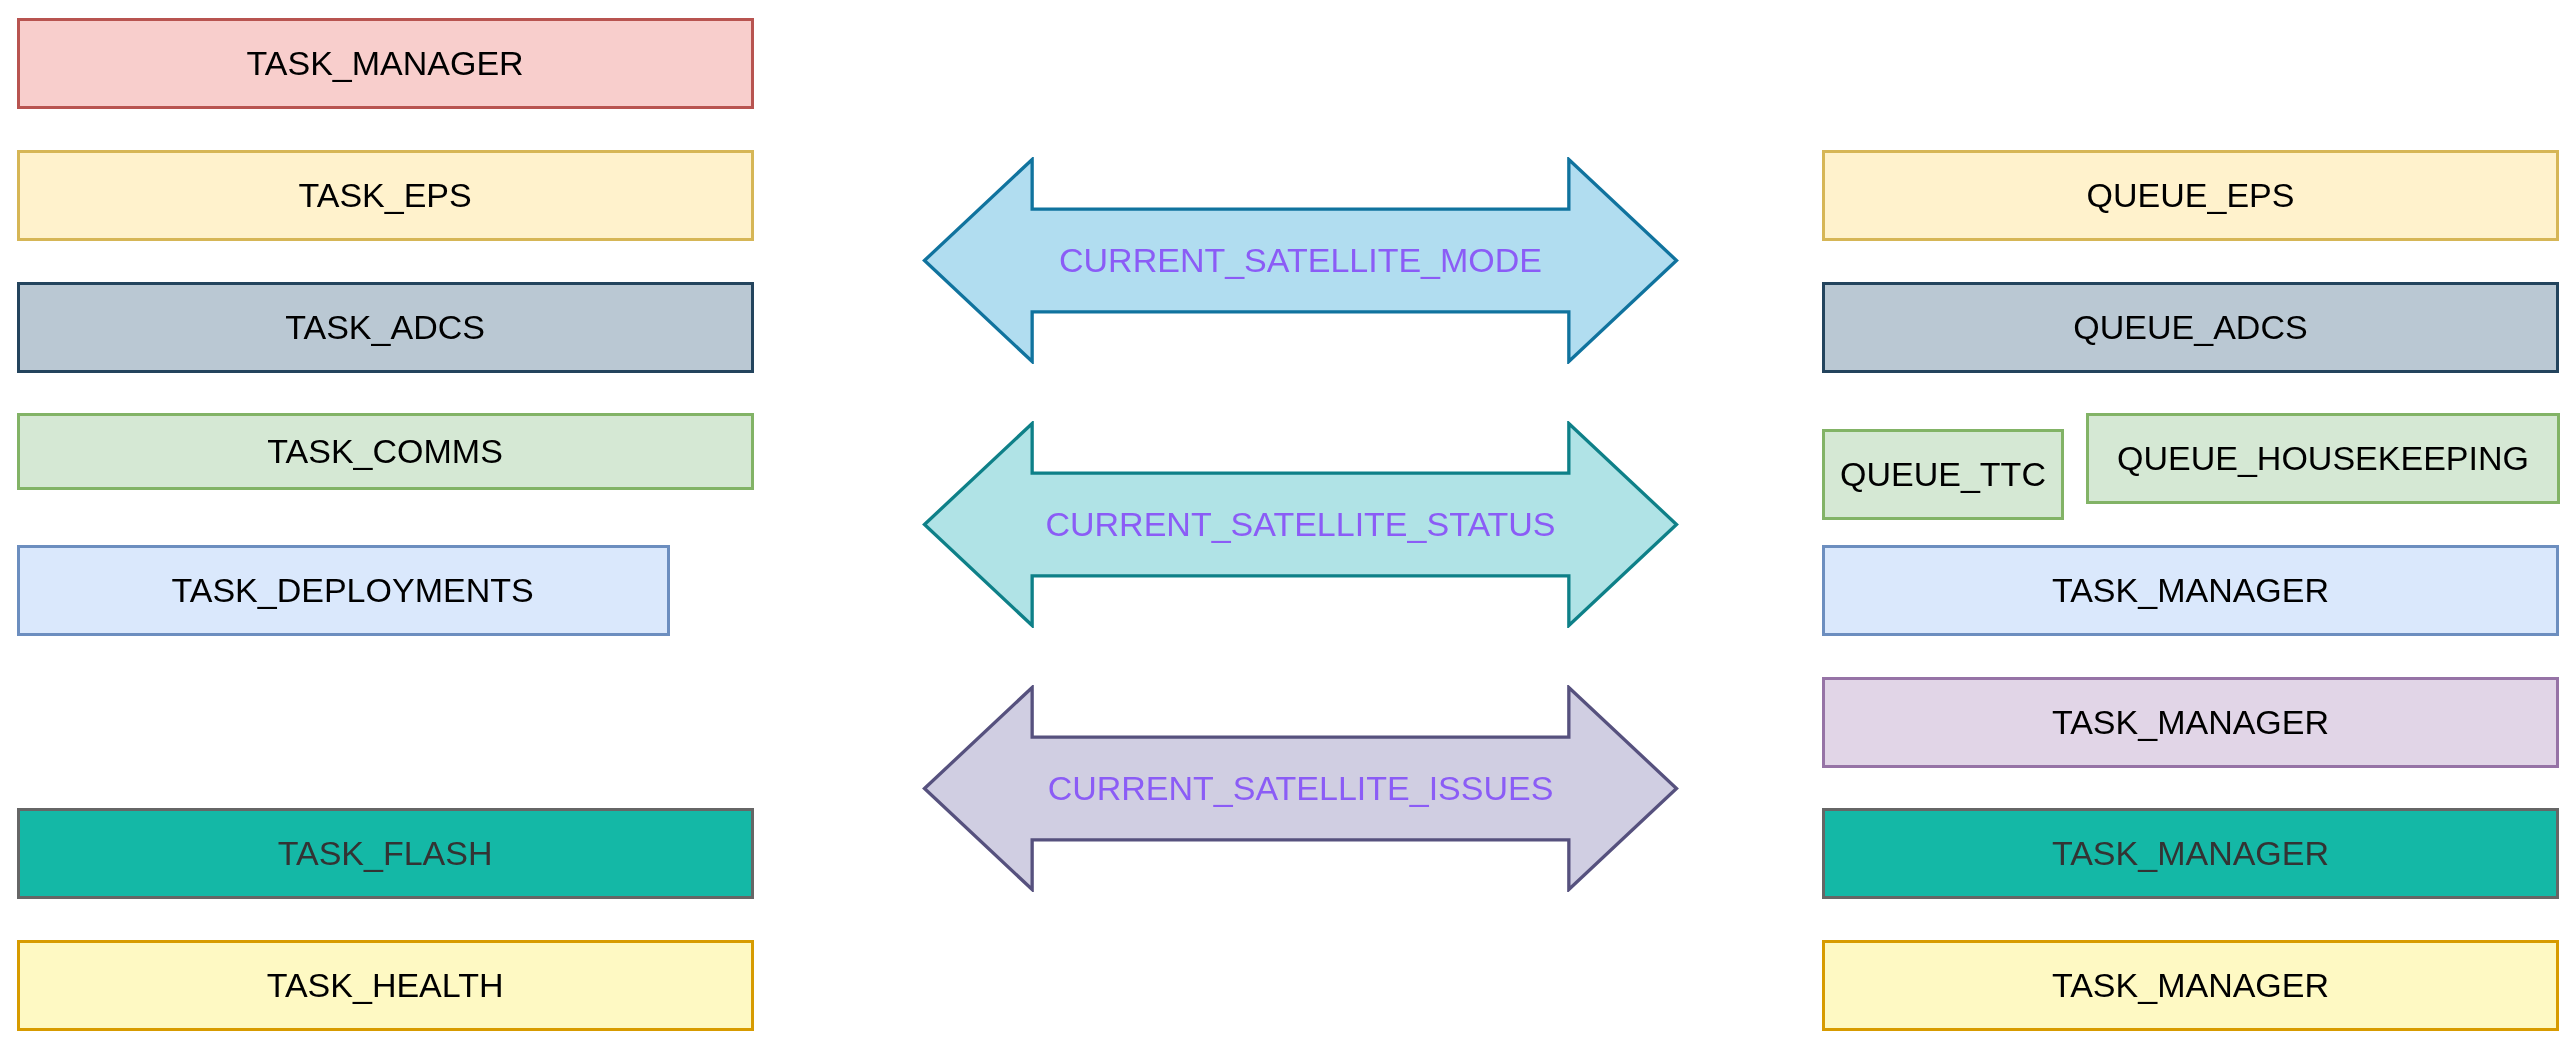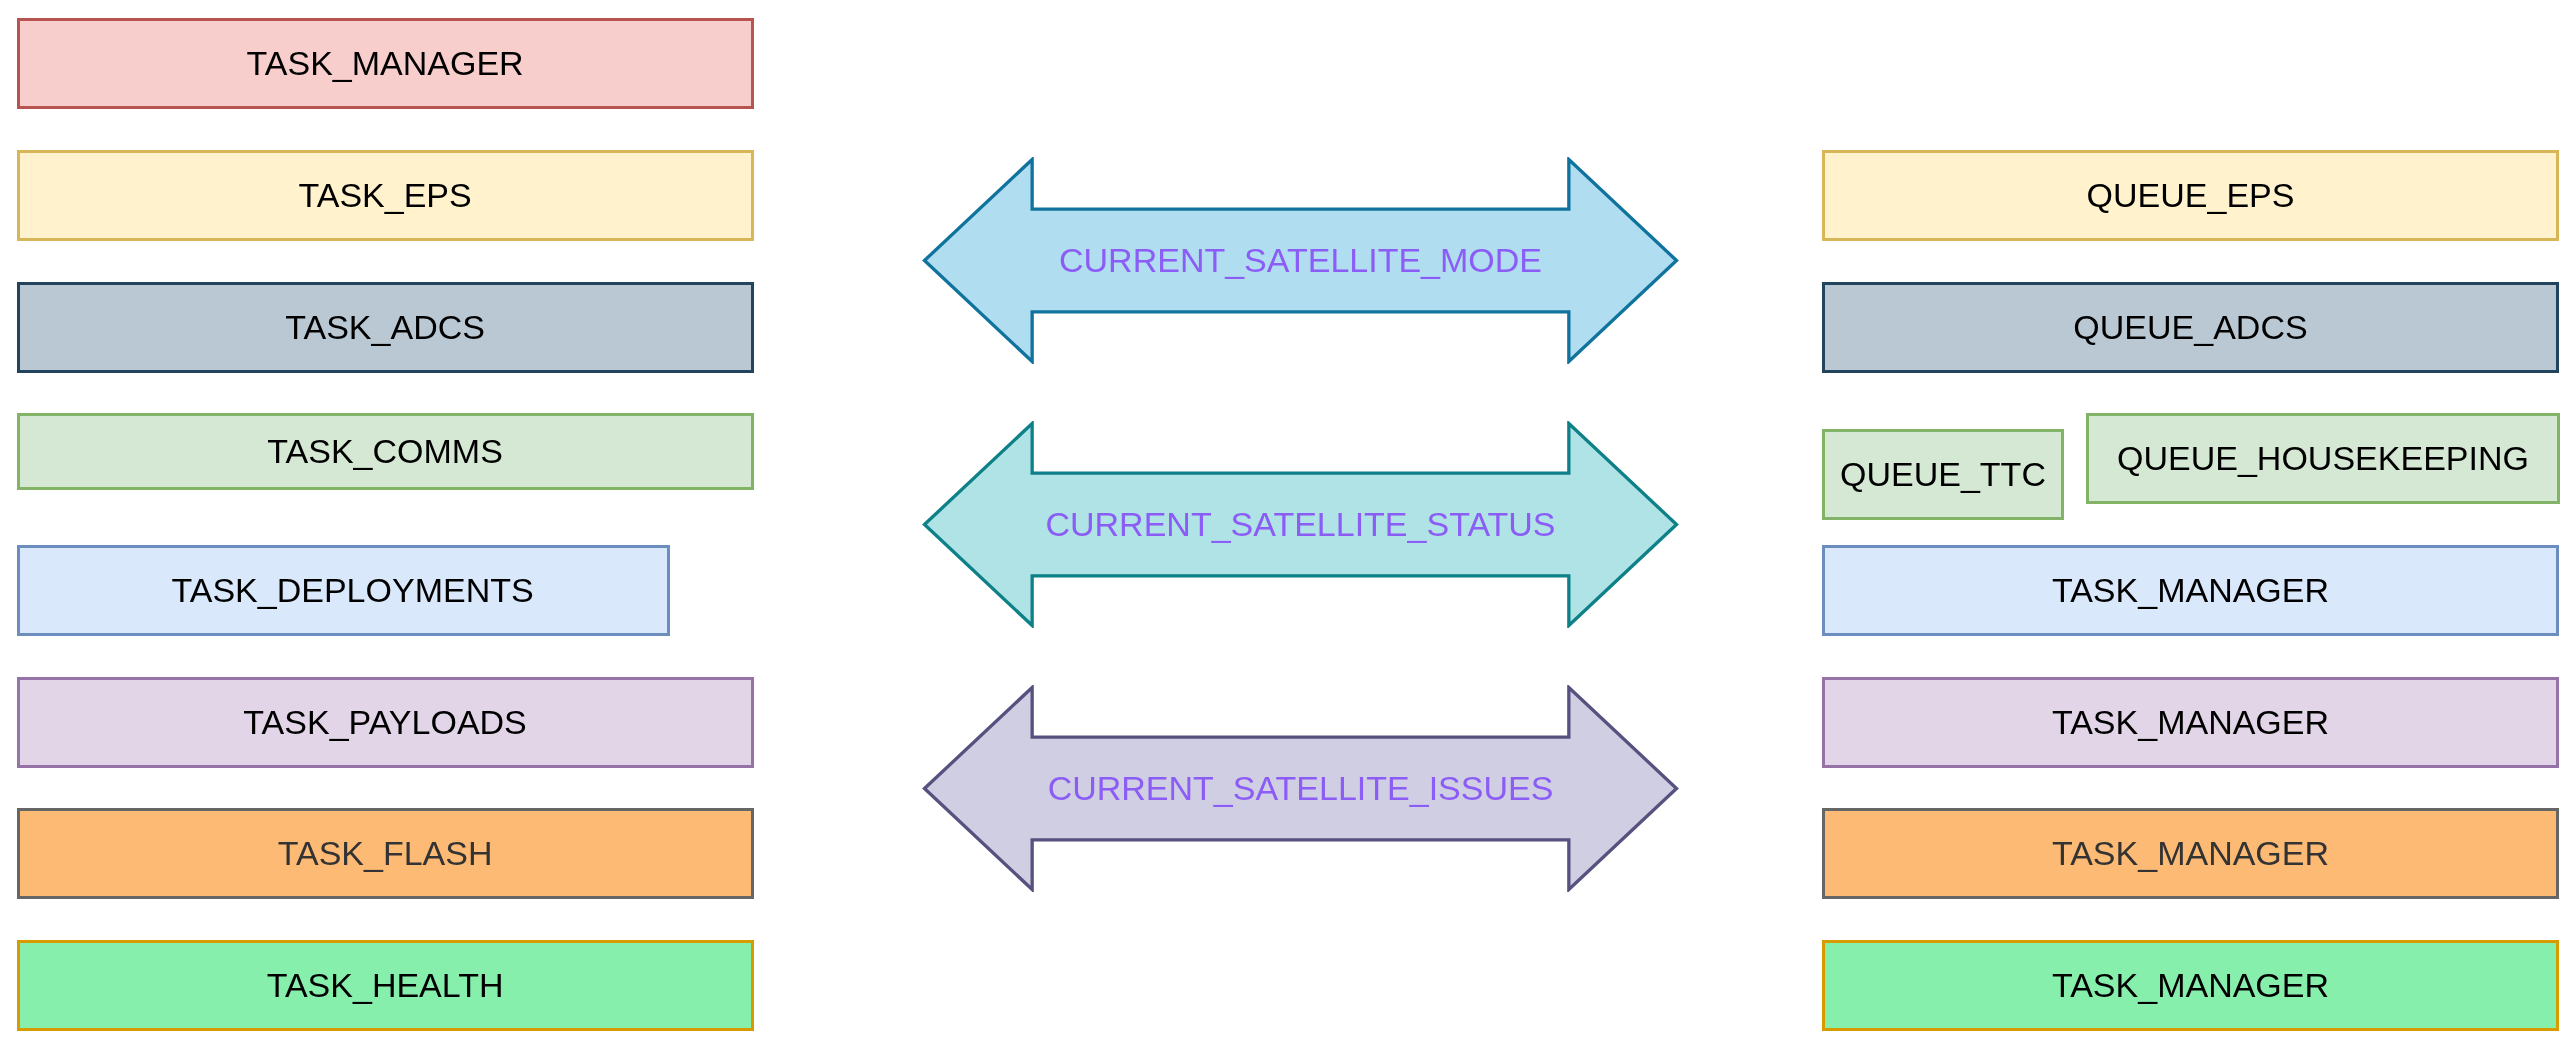--- a/index.html
+++ b/index.html
@@ -26,22 +26,22 @@
     color: #000000;
     white-space: nowrap;
   }
   
   .c-red      { background: #f8cecc; border-color: #b85450; }
   .c-yellow   { background: #fff2cc; border-color: #d6b656; }
   .c-bluegray { background: #bac8d3; border-color: #23445d; }
   .c-green    { background: #d5e8d4; border-color: #82b366; }
   .c-lightblue{ background: #dae8fc; border-color: #6c8ebf; }
   .c-purple   { background: #e1d5e7; border-color: #9673a6; }
-  .c-gray     { background: #fdba74; border-color: #666666; color: #333333; justify-content: center; }
-  .c-orange   { background: #86efac; border-color: #d79b00; }
+  .c-gray     { background: #14b8a6; border-color: #666666; color: #333333; justify-content: center; }
+  .c-orange   { background: #fef9c3; border-color: #d79b00; }
 
   .arrow {
     position: absolute;
     width: 757px;
     height: 207px;
   }
   .arrow svg {
     position: absolute;
     left: 0; top: 0;
     width: 100%; height: 100%;
@@ -78,23 +78,20 @@
     <span>TASK_EPS</span>
   </div>
   <div class="node c-bluegray" style="left:16.6px; top:282px; width:737px; height:91px;">
     <span>TASK_ADCS</span>
   </div>
   <div class="node c-green" style="left:16.6px; top:413px; width:737px; height:77px;">
     <span>TASK_COMMS</span>
   </div>
   <div class="node c-lightblue" style="left:16.6px; top:545px; width:653px; height:91px;padding-left:19px;">
     <span>TASK_DEPLOYMENTS</span>
-  </div>
-  <div class="node c-purple" style="left:16.6px; top:677px; width:737px; height:91px;">
-    <span>TASK_PAYLOADS</span>
   </div>
   <div class="node c-gray" style="left:16.6px; top:808px; width:737px; height:91px;">
     <span>TASK_FLASH</span>
   </div>
   <div class="node c-orange" style="left:16.6px; top:940px; width:737px; height:91px;">
     <span>TASK_HEALTH</span>
   </div>
 
   <div class="arrow" style="left:922px; top:157px;">
     <svg viewBox="0 0 914 250" preserveAspectRatio="none">

